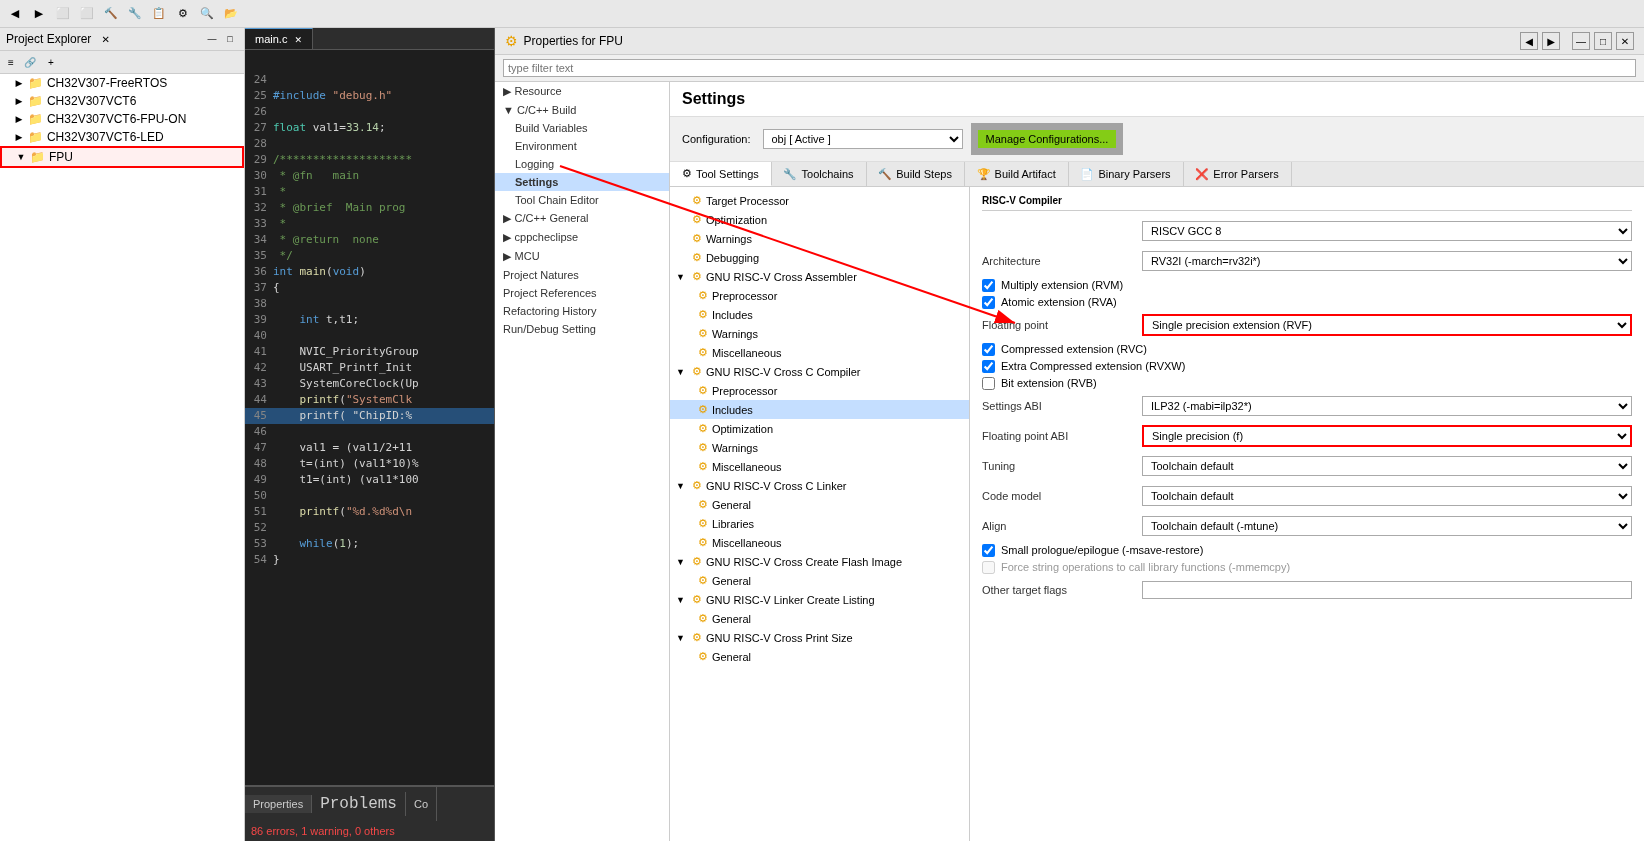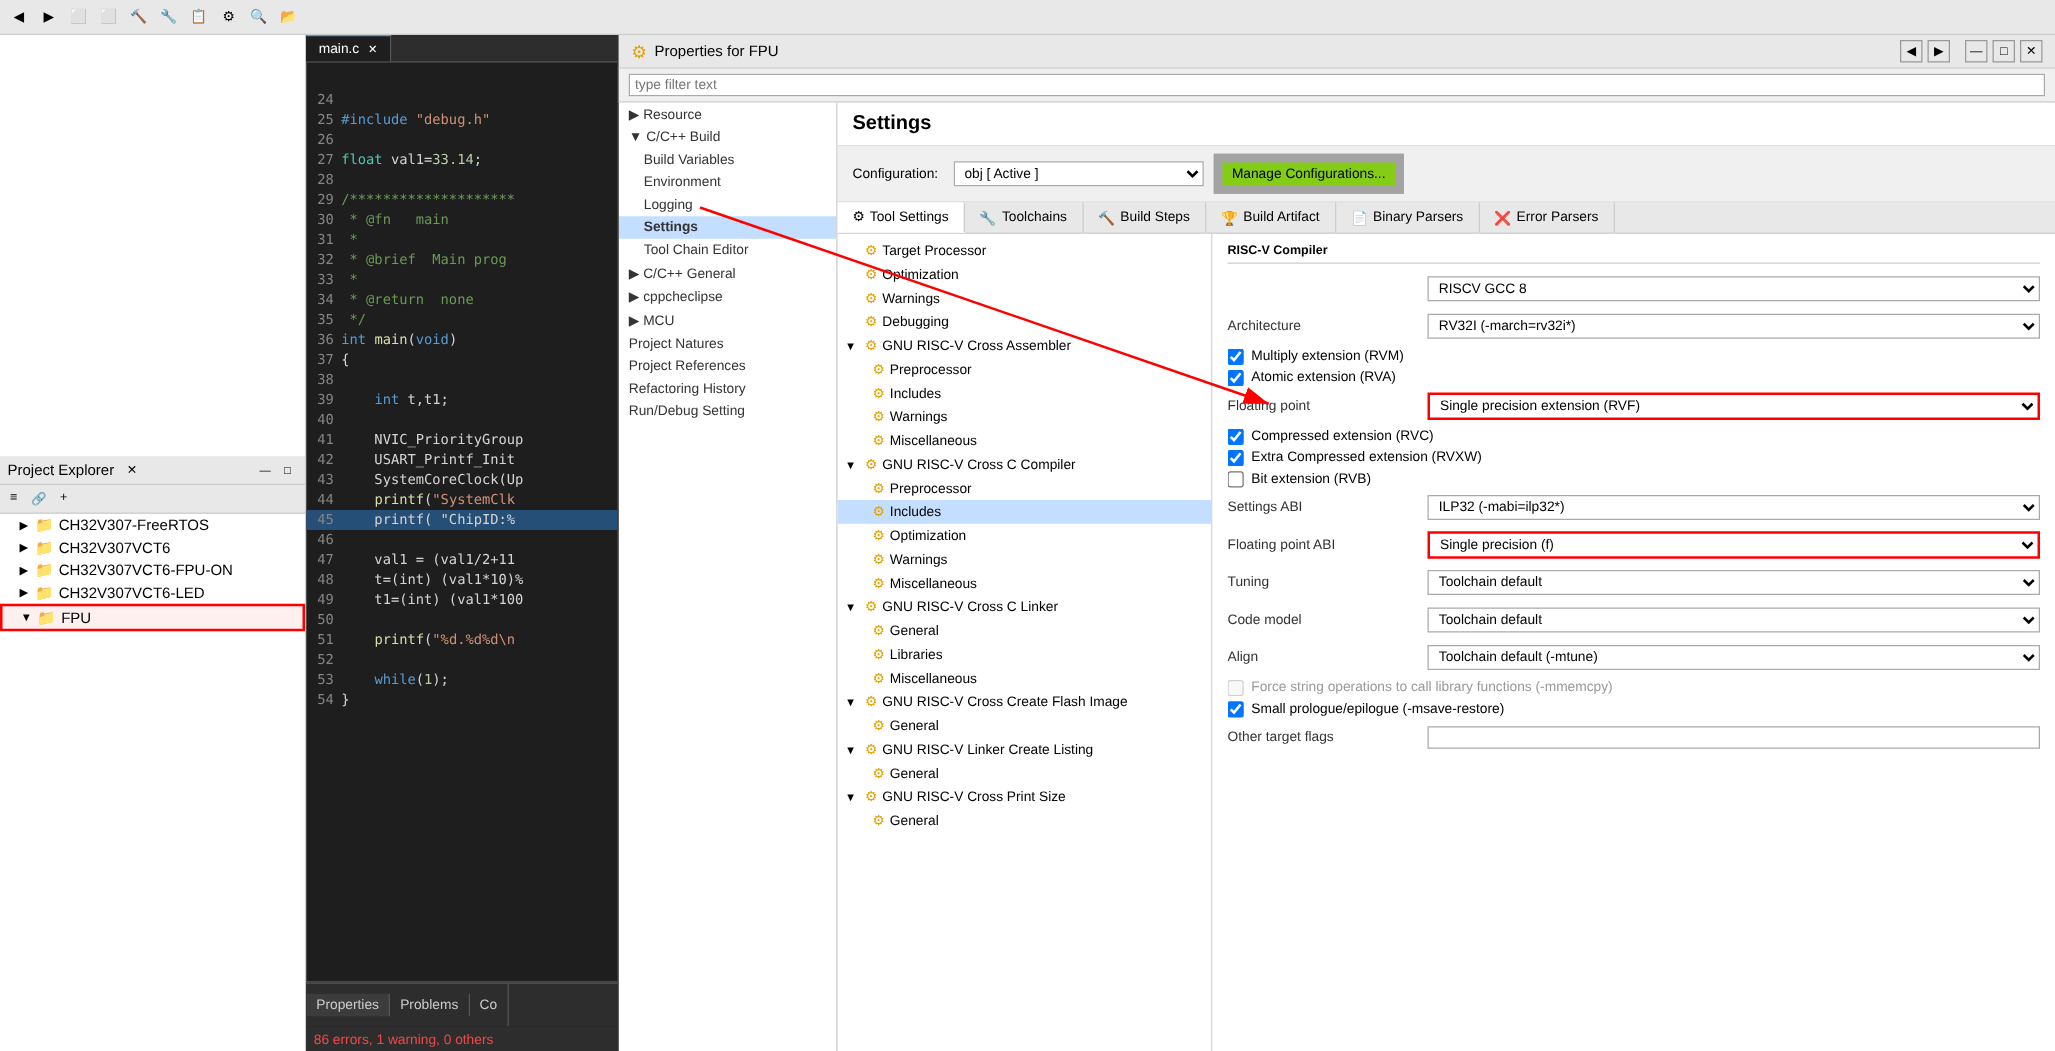--- a/index.html
+++ b/index.html
@@ -6,21 +6,21 @@
     body { font-family: 'Segoe UI', Arial, sans-serif; font-size: 12px; background: #f0f0f0; overflow: hidden; width: 1644px; height: 841px; }
 
     
     .toolbar { background: #e8e8e8; height: 28px; border-bottom: 1px solid #ccc; display: flex; align-items: center; padding: 0 4px; gap: 2px; }
     .toolbar-btn { width: 22px; height: 22px; background: none; border: 1px solid transparent; cursor: pointer; display: flex; align-items: center; justify-content: center; font-size: 11px; }
 
     
     .main-layout { display: flex; height: calc(841px - 28px); }
 
     
-    .left-panel { width: 245px; background: #fff; border-right: 1px solid #ccc; display: flex; flex-direction: column; justify-content: center; }
+    .left-panel { width: 245px; background: #fff; border-right: 1px solid #ccc; display: flex; flex-direction: column; }
     .panel-header { background: #e8e8e8; border-bottom: 1px solid #ccc; padding: 3px 6px; display: flex; align-items: center; justify-content: space-between; }
     .panel-title-bar { display: flex; align-items: center; gap: 4px; }
     .tree-item { padding: 2px 4px; cursor: pointer; display: flex; align-items: center; gap: 4px; }
     .tree-expand { width: 10px; text-align: center; font-size: 9px; }
     .indent1 { padding-left: 14px; }
     .fpu-highlight { border: 2px solid red; background: #fff0f0; }
 
     
     .middle-panel { width: 250px; background: #1e1e1e; border-right: 1px solid #555; display: flex; flex-direction: column; }
     .editor-tab-bar { background: #2d2d2d; border-bottom: 1px solid #555; display: flex; }
@@ -284,21 +284,21 @@
         </div>
       <div class="code-line">
           <span class="line-num">54</span>
           <span class="line-content" style="color:#d4d4d4;">}</span>
         </div>
     </div>
 
     <div style="border-top:1px solid #555;">
       <div class="bottom-tabs" style="background:#2d2d2d;border-top:1px solid #555;">
         <span class="bottom-tab" style="color:#ccc;padding:3px 8px;font-size:11px;cursor:pointer;background:#3c3c3c;border-right:1px solid #555;">Properties</span>
-        <span class="bottom-tab" style="color:#ccc;padding:3px 8px;font-size:11px;cursor:pointer;border-right:1px solid #555;">Problems</span>
+        <span class="bottom-tab" style="color:#ccc;padding:3px 8px;font-size:16px;cursor:pointer;border-right:1px solid #555;font-family:Liberation Mono, monospace;">Problems</span>
         <span class="bottom-tab" style="color:#ccc;padding:11px 8px;font-size:11px;cursor:pointer;border-right:1px solid #555;">Co</span>
       </div>
       <div style="background:#2d2d2d;padding:3px 6px;">
         <span style="color:#f44747;font-size:11px;">86 errors, 1 warning, 0 others</span>
       </div>
     </div>
   </div>
 
   <div class="dialog-wrapper">
 
@@ -604,27 +604,27 @@
 
 
             <div class="form-row">
               <span class="form-label">Align</span>
               <select class="form-select">
                 <option>Toolchain default (-mtune)</option>
               </select>
             </div>
 
             <div class="checkbox-row">
+              <input type="checkbox" checked="" style="">
+              <span>Small prologue/epilogue (-msave-restore)</span>
+            </div>
+
+            <div class="checkbox-row">
               <input type="checkbox" disabled="" style="">
               <span style="color:#999;">Force string operations to call library functions (-mmemcpy)</span>
-            </div>
-
-            <div class="checkbox-row">
-              <input type="checkbox" checked="" style="">
-              <span>Small prologue/epilogue (-msave-restore)</span>
             </div>
 
             <div class="form-row">
               <span class="form-label">Other target flags</span>
               <input type="text" class="form-control" value="" style="">
             </div>
           </div>
         </div>
       </div>
     </div>

